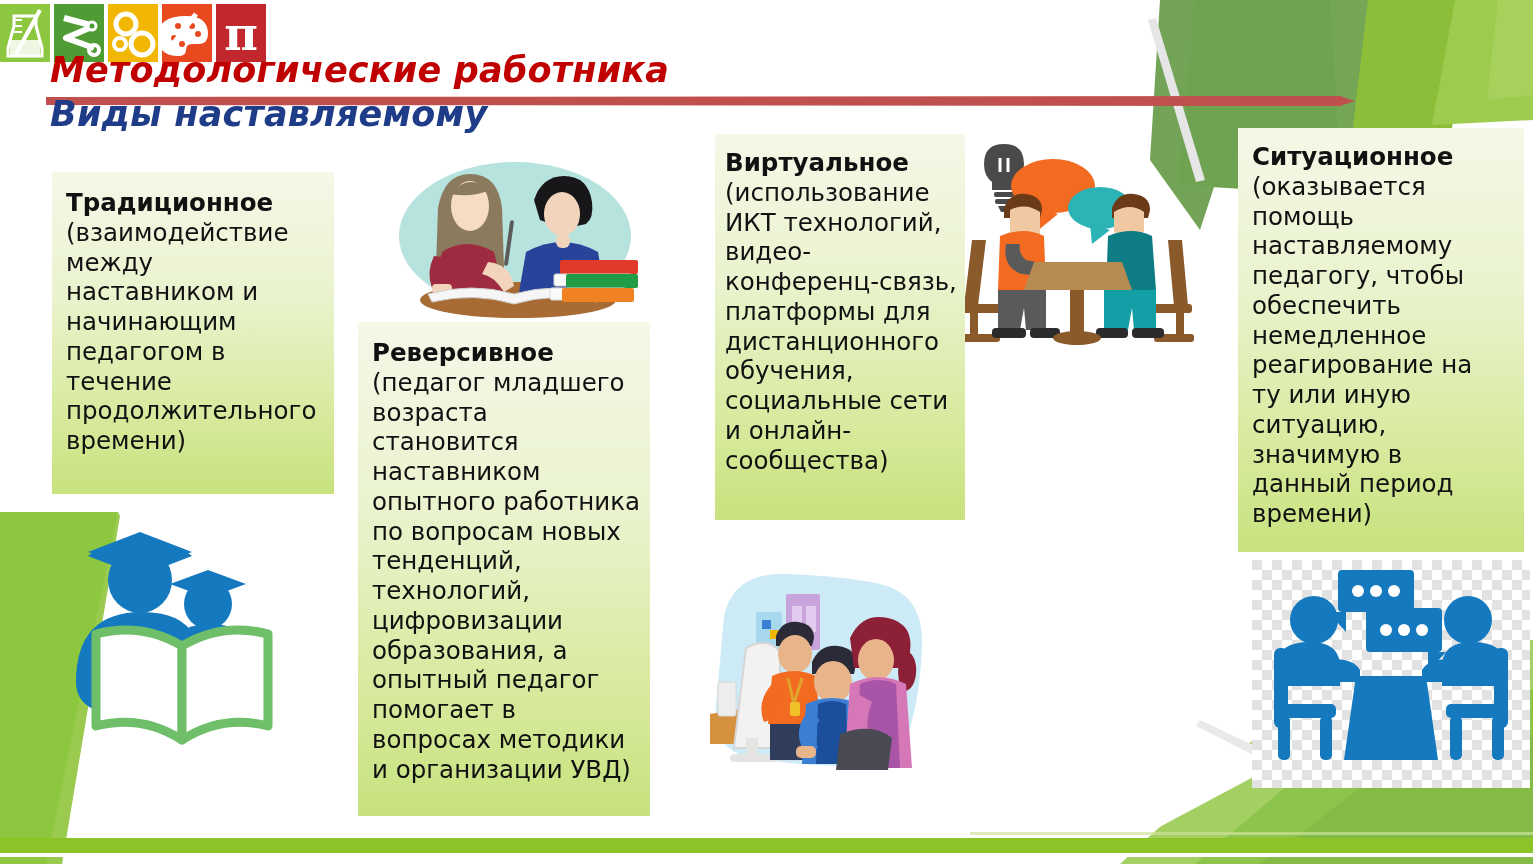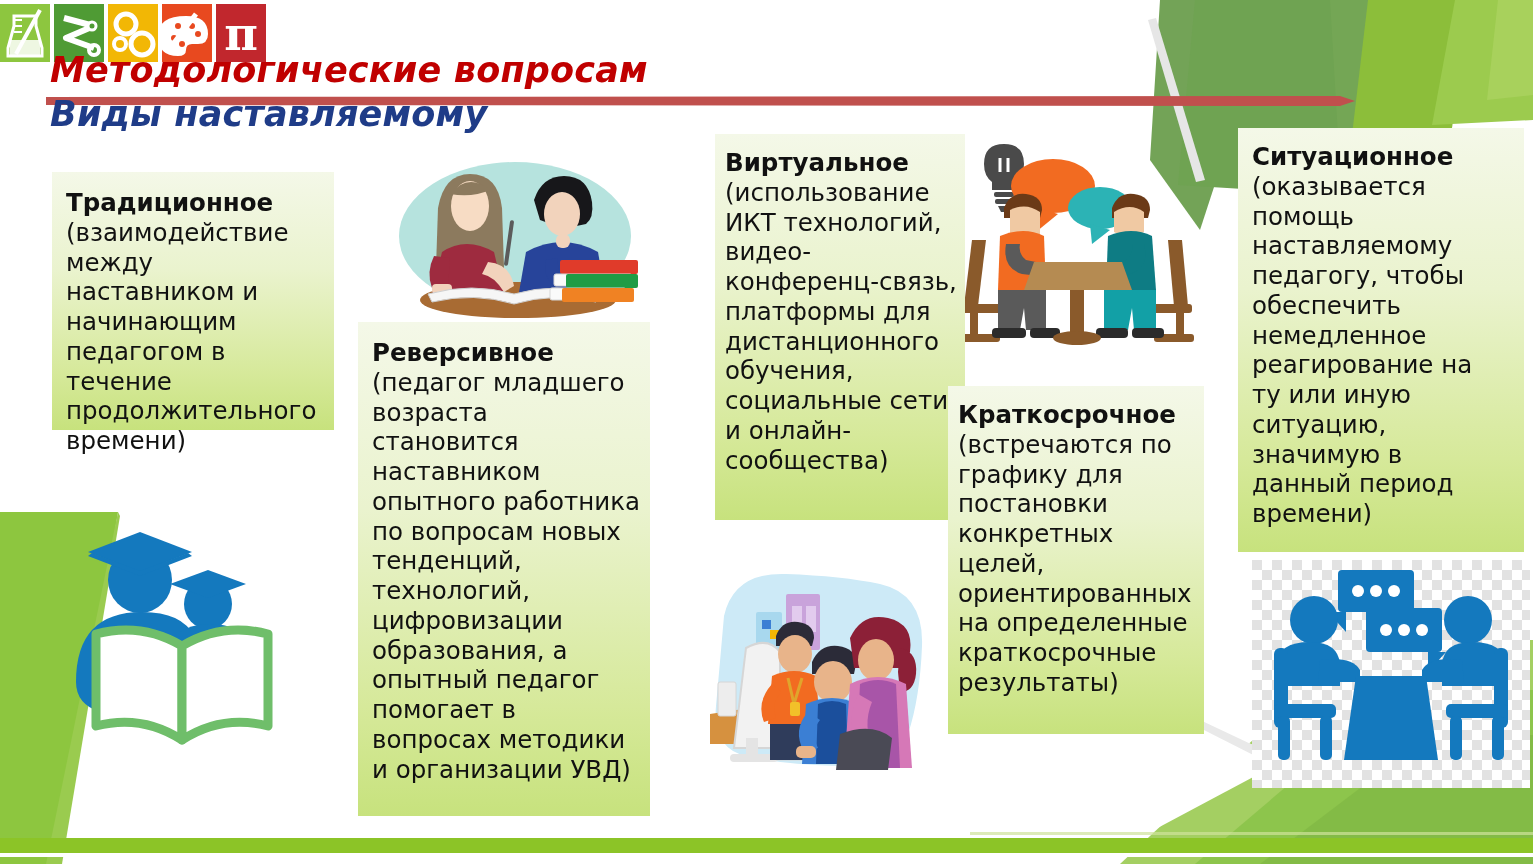--- a/index.html
+++ b/index.html
@@ -21,21 +21,21 @@
     letter-spacing:.2px;line-height:1.08;white-space:nowrap;margin-top:6px;
   }
   #red-rule{position:absolute;left:46px;top:96px;width:1309px;height:10px;z-index:5;}
 
   
   .card{position:absolute;z-index:4;box-sizing:border-box;
         background:linear-gradient(180deg,#F4F8E8 0%,#EAF3CE 38%,#D6E99A 78%,#C7E27D 100%);}
   .card p{margin:0;color:#111111;font-size:24.5px;line-height:1.215;}
   .card .hd{font-weight:bold;}
 
-  #card-traditional{left:52px;top:172px;width:282px;height:258px;padding:16px 10px 8px 14px;}
+  #card-traditional{left:52px;top:172px;width:282px;height:322px;padding:16px 10px 8px 14px;}
   #card-reverse   {left:358px;top:322px;width:292px;height:494px;padding:16px 8px 8px 14px;}
   #card-virtual   {left:715px;top:134px;width:250px;height:386px;padding:14px 8px 8px 10px;}
   #card-short     {left:948px;top:386px;width:256px;height:348px;padding:14px 8px 8px 10px;}
   #card-situation {left:1238px;top:128px;width:286px;height:424px;padding:14px 20px 8px 14px;}
 
   
   .illus{position:absolute;z-index:3;}
   #illus-study      {left:370px;top:148px;width:290px;height:182px;}
   #illus-meeting    {left:948px;top:128px;width:258px;height:250px;}
   #illus-grad       {left:62px;top:522px;width:250px;height:232px;}
@@ -77,44 +77,40 @@
 
     <rect x="970" y="832" width="563" height="3" fill="#CFE39A" opacity=".7"></rect>
   </svg>
 
   
   <svg id="red-rule" viewBox="0 0 1309 10" width="1309" height="10" preserveAspectRatio="none">
     <polygon points="0,1 1294,0 1309,5 1294,10 0,9" fill="#C0504D"></polygon>
   </svg>
 
   <div id="title-block">
-    <div class="title-main">Методологические вопросам</div>
+    <div class="title-main">Методологические работника</div>
     <div class="title-sub">Виды наставляемому</div>
   </div>
 
   
   <div class="card" id="card-traditional">
     <p><span class="hd">Традиционное</span>
       <span>(взаимодействие между наставником и начинающим педагогом в течение продолжительного времени)</span></p>
   </div>
 
   <div class="card" id="card-reverse">
     <p><span class="hd">Реверсивное</span>
       <span>(педагог младшего возраста становится наставником опытного работника по вопросам новых тенденций, технологий, цифровизации образования, а опытный педагог помогает в вопросах методики и организации УВД)</span></p>
   </div>
 
   <div class="card" id="card-virtual">
     <p><span class="hd">Виртуальное</span>
       <span>(использование ИКТ технологий, видео-конференц-связь, платформы для дистанционного обучения, социальные сети и онлайн-сообщества)</span></p>
   </div>
 
-  <div class="card" id="card-short">
-    <p><span class="hd">Краткосрочное</span>
-      <span>(встречаются по графику для постановки конкретных целей, ориентированных на определенные краткосрочные результаты)</span></p>
-  </div>
 
   <div class="card" id="card-situation">
     <p><span class="hd">Ситуационное</span>
       <span>(оказывается помощь наставляемому педагогу, чтобы обеспечить немедленное реагирование на ту или иную ситуацию, значимую в данный период времени)</span></p>
   </div>
 
   
   <svg class="illus" id="illus-study" viewBox="0 0 290 182">
     <ellipse cx="145" cy="88" rx="116" ry="74" fill="#B6E3DE"></ellipse>
 

